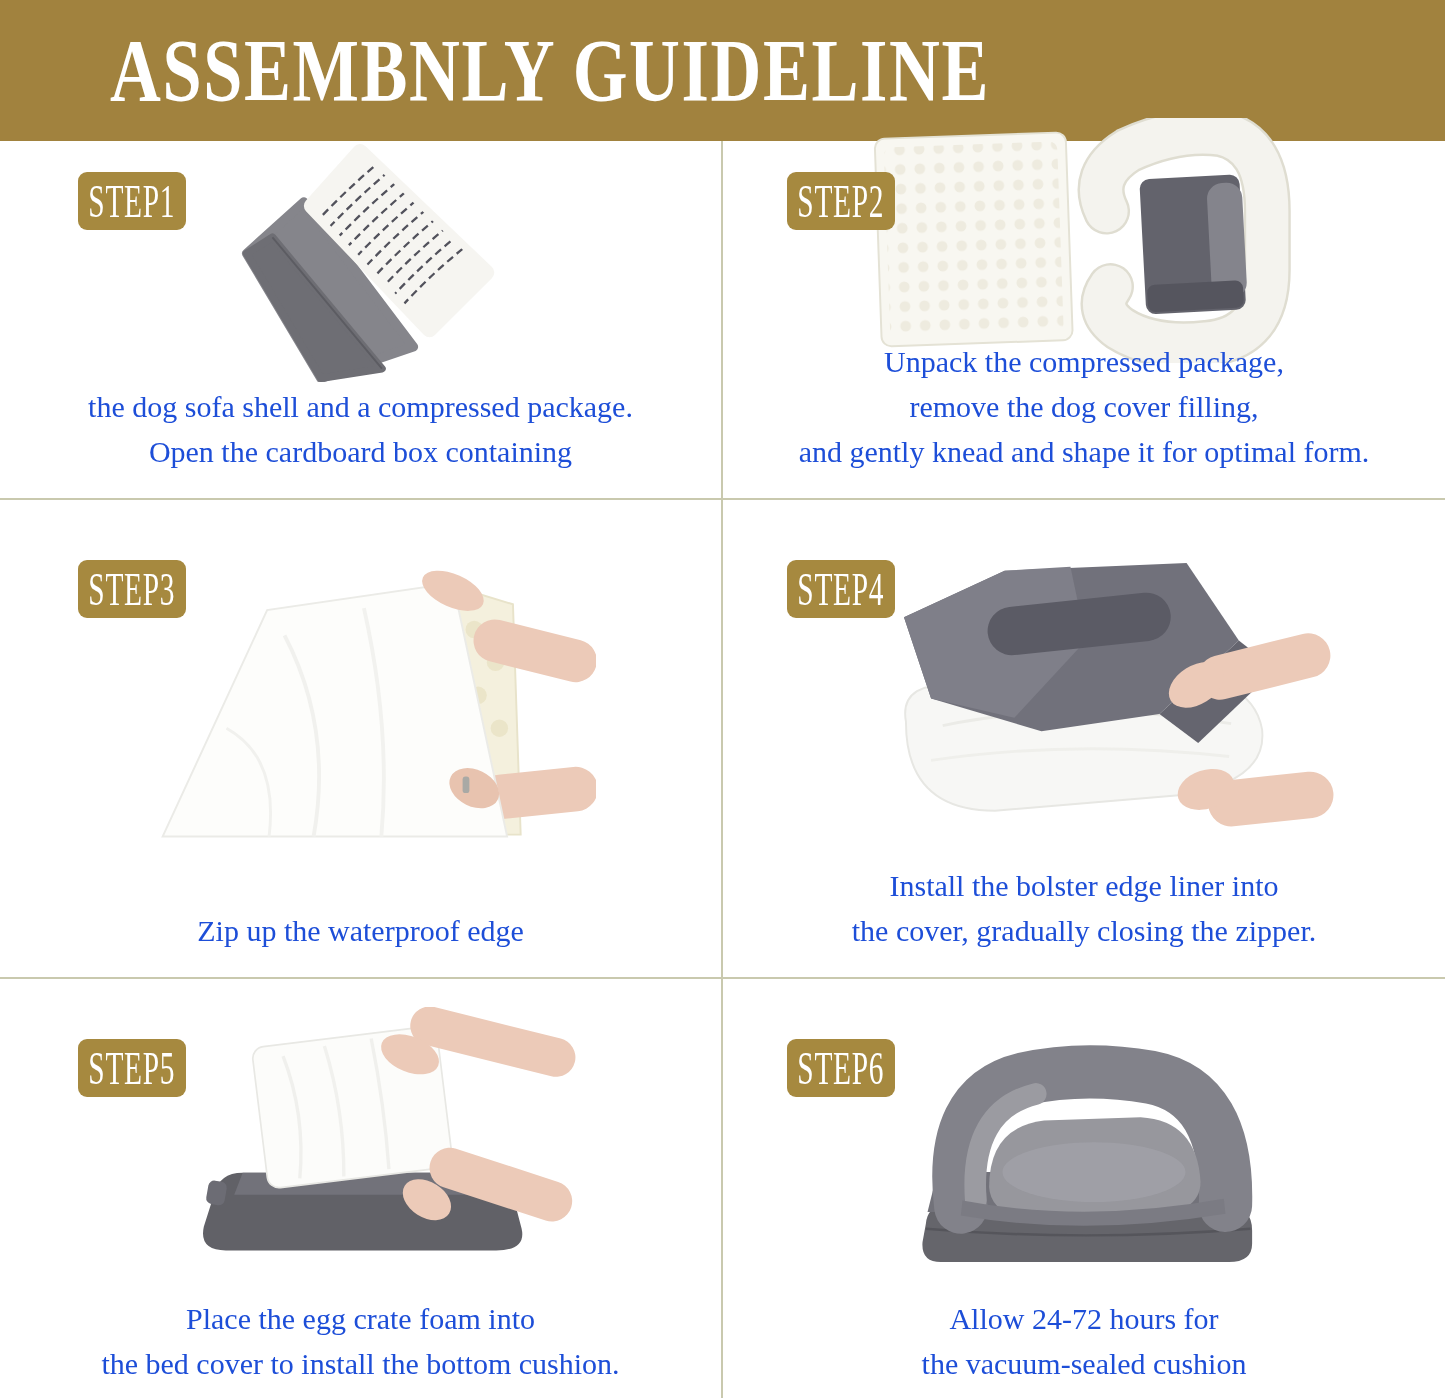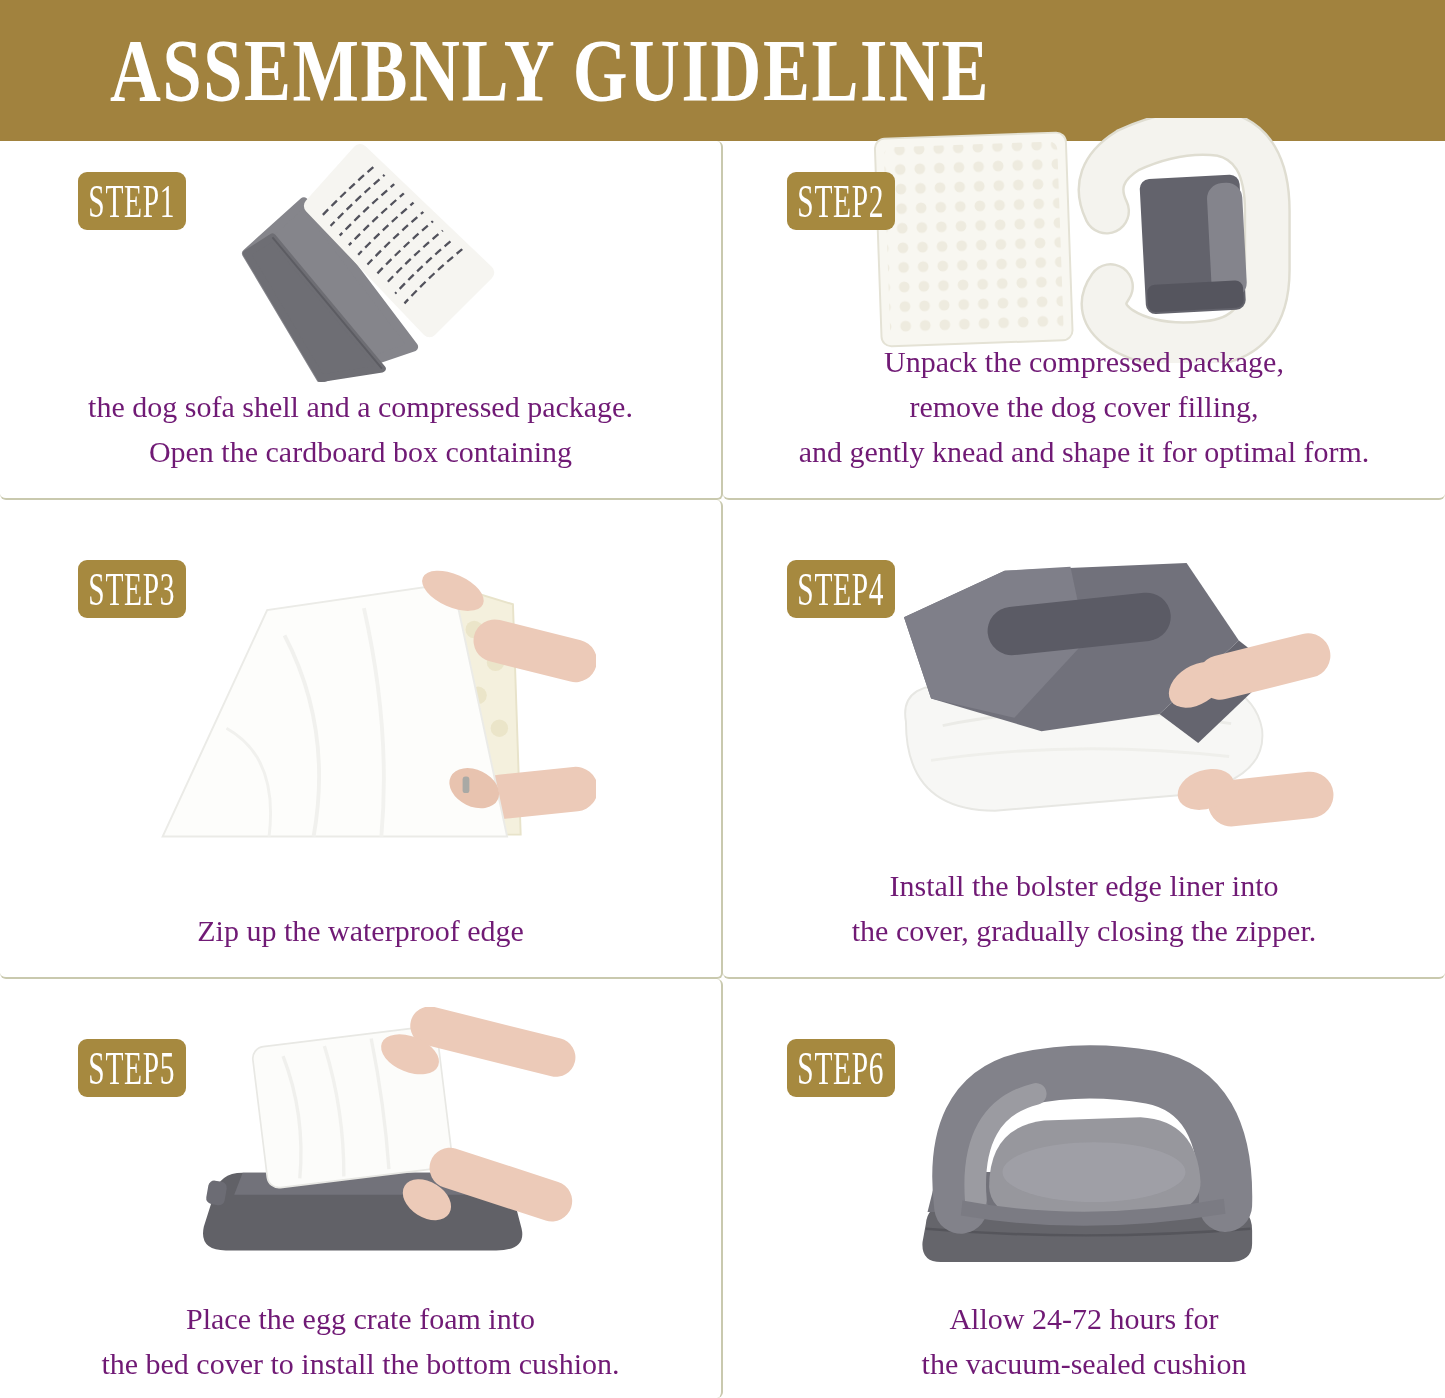--- a/index.html
+++ b/index.html
@@ -16,21 +16,21 @@
     transform:scaleX(0.80); white-space:nowrap;
   }
 
   .grid {
     display:grid;
     grid-template-columns:723px 722px;
     grid-template-rows:359px 479px 419px;
   }
   .cell {
     position:relative; display:flex; flex-direction:column;
-    align-items:center; justify-content:flex-end;border-radius:6px;
+    align-items:center; justify-content:flex-end;
   }
   .cell.col1 { border-right:2px solid #c9c9ae; }
   .cell.row1, .cell.row2 { border-bottom:2px solid #c9c9ae; }
 
   .badge {
     position:absolute; background:#a6893f; color:#ffffff;
     width:108px; height:58px; border-radius:9px;
     display:flex; align-items:center; justify-content:center;
     z-index:5;
   }
@@ -39,21 +39,21 @@
   .row2 .badge, .row3 .badge { top:60px; }
   .col1 .badge { left:78px; }
   .col2 .badge { left:64px; }
 
   .art {
     flex:1 1 auto; width:100%;
     display:flex; align-items:center; justify-content:center;
     min-height:0;
   }
   .caption {
-    text-align:center; font-size:30px; line-height:45px; color:#701a75;
+    text-align:center; font-size:30px; line-height:45px; color:#1d4ed8;
     margin-bottom:24px; width:100%;
   }
   .caption span { display:block; }
   .row3 .caption { margin-bottom:12px; }
 </style>
 </head>
 <body>
 
 <div class="page">
 

